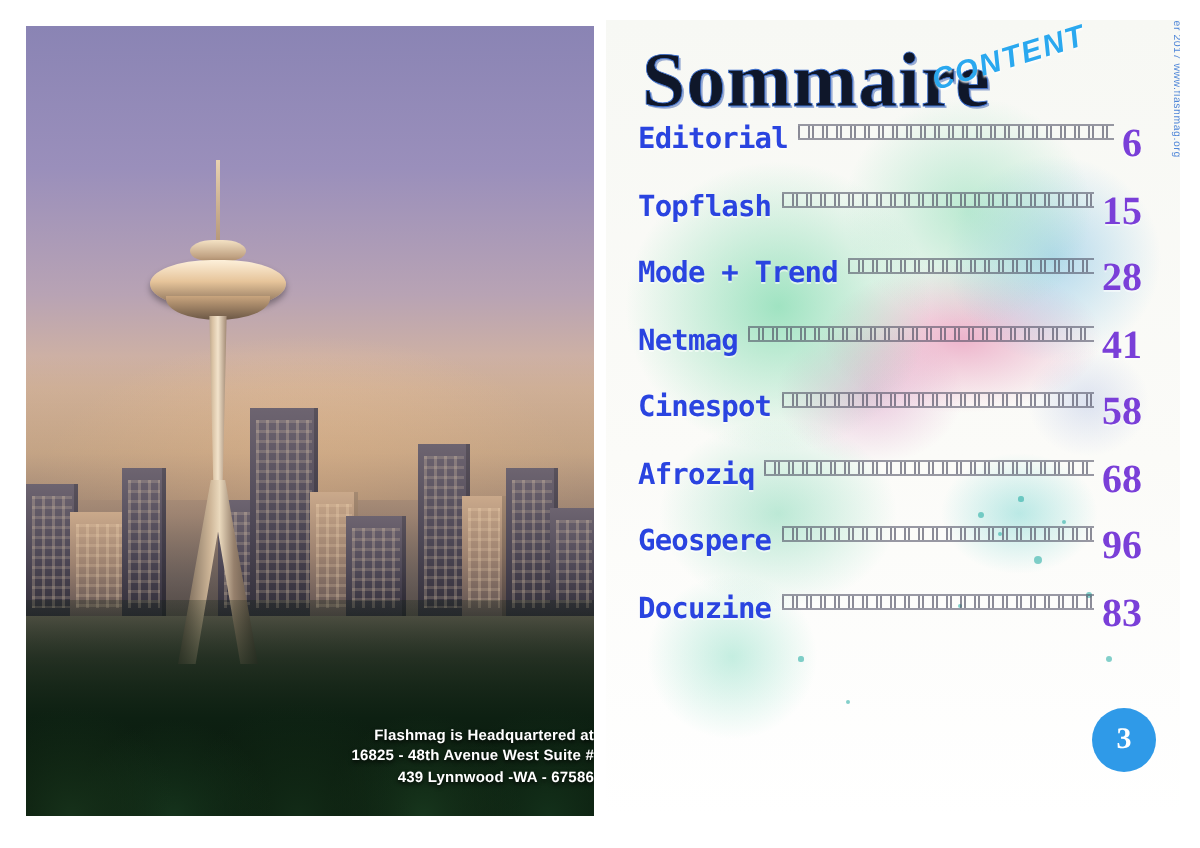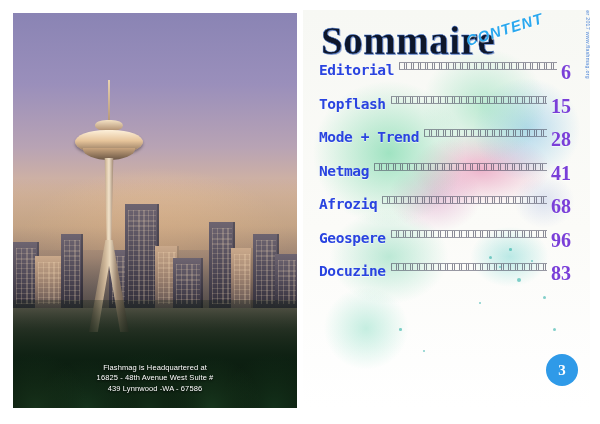--- a/index.html
+++ b/index.html
@@ -118,26 +118,26 @@
       radial-gradient(ellipse 26% 70% at 8% 100%, #16311a 0%, rgba(22,49,26,0) 72%),
       radial-gradient(ellipse 24% 62% at 26% 100%, #15331c 0%, rgba(21,51,28,0) 72%),
       radial-gradient(ellipse 28% 74% at 48% 100%, #122b17 0%, rgba(18,43,23,0) 72%),
       radial-gradient(ellipse 24% 66% at 70% 100%, #17361d 0%, rgba(23,54,29,0) 72%),
       radial-gradient(ellipse 26% 70% at 92% 100%, #13301a 0%, rgba(19,48,26,0) 72%),
       linear-gradient(180deg, rgba(12,30,16,.25) 0%, #0d2012 55%, #081509 100%);
   }
   .caption {
     position: absolute;
     left: 0; right: 0; bottom: 14px;
-    text-align: center;
+    text-align: right;
     color: #ffffff;
     font-family: "Liberation Sans", sans-serif;
     font-size: 7.5px;
     line-height: 10.5px;
-    font-weight: 400;
+    font-weight: 700;
     letter-spacing: .1px;
     text-shadow: 0 1px 2px rgba(0,0,0,.9);
   }
   .caption span { display: block; }
 
   
   .page-right {
     position: absolute;
     left: 303px;
     top: 10px;
@@ -349,20 +349,25 @@
         <div class="toc-label">Mode + Trend</div>
         <div class="toc-leader"></div>
         <div class="toc-page">28</div>
       </div>
       <div class="toc-row">
         <div class="toc-label">Netmag</div>
         <div class="toc-leader"></div>
         <div class="toc-page">41</div>
       </div>
       <div class="toc-row">
+        <div class="toc-label">Cinespot</div>
+        <div class="toc-leader"></div>
+        <div class="toc-page">58</div>
+      </div>
+      <div class="toc-row">
         <div class="toc-label">Afroziq</div>
         <div class="toc-leader"></div>
         <div class="toc-page">68</div>
       </div>
       <div class="toc-row">
         <div class="toc-label">Geospere</div>
         <div class="toc-leader"></div>
         <div class="toc-page">96</div>
       </div>
       <div class="toc-row">

